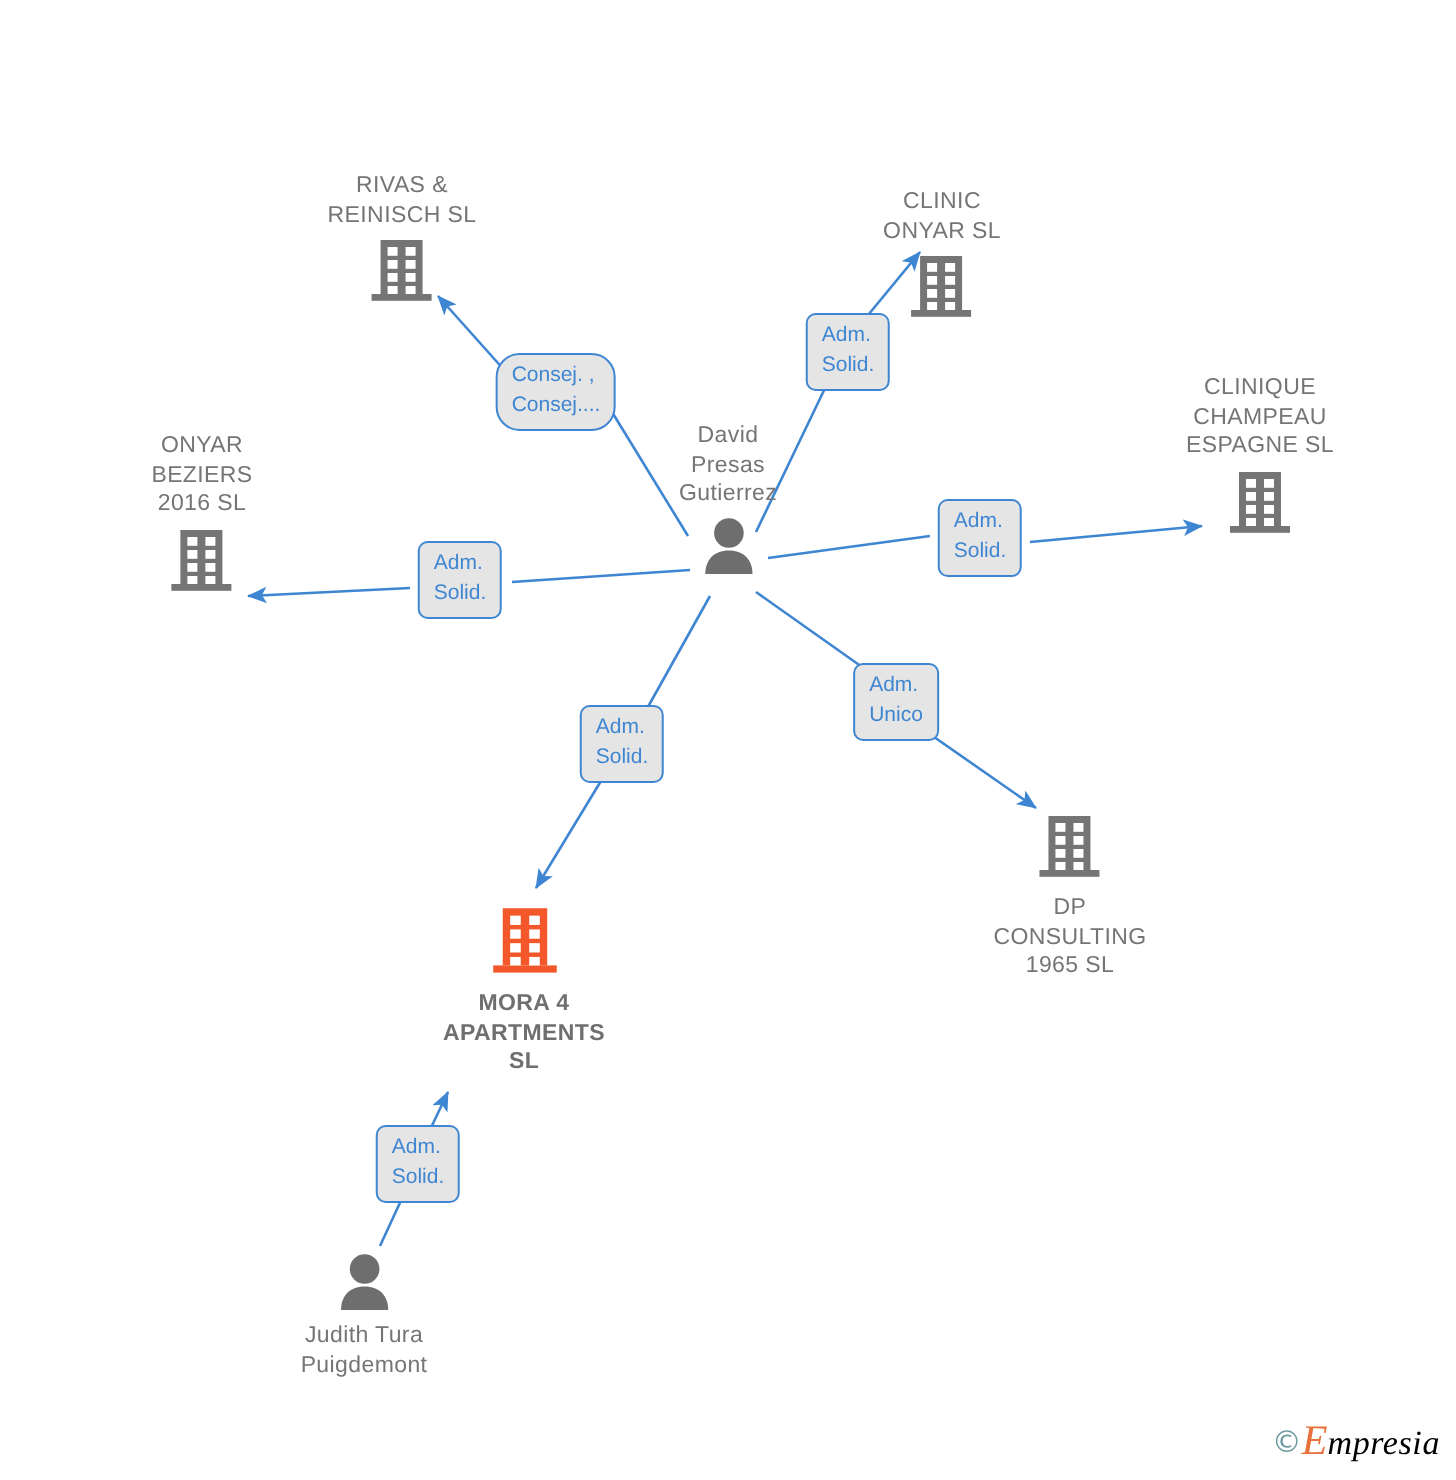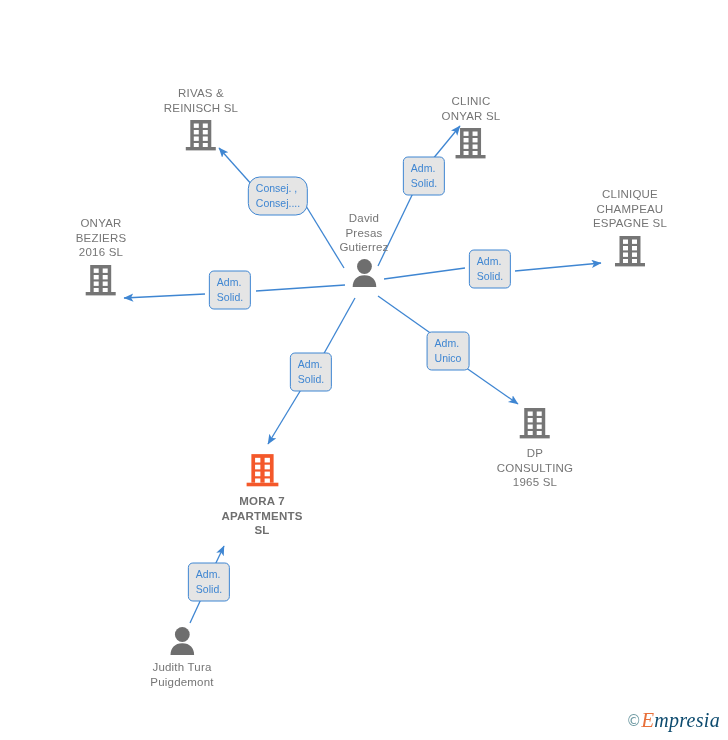--- a/index.html
+++ b/index.html
@@ -83,24 +83,24 @@
     font-family: "DejaVu Sans", sans-serif;
     vertical-align: 1px;
   }
   .watermark .wm-e {
     color: #e8703a;
     font-family: "Liberation Serif", serif;
     font-style: italic;
     font-size: 21px;
   }
   .watermark .wm-rest {
-    color: #0c4a6e;
+    color: #000000;
     font-family: "Liberation Serif", serif;
     font-style: italic;
-    font-size: 20px;
+    font-size: 17px;
     letter-spacing: 0.3px;
   }
 </style>
 </head>
 <body>
 
 <div id="graph">
 
   <svg id="edges" viewBox="0 0 728 740">
     <defs>
@@ -231,21 +231,21 @@
         <rect x="10" y="5.5" width="5" height="4.4" fill="#ffffff"></rect>
         <rect x="19" y="5.5" width="5" height="4.4" fill="#ffffff"></rect>
         <rect x="10" y="12" width="5" height="4.4" fill="#ffffff"></rect>
         <rect x="19" y="12" width="5" height="4.4" fill="#ffffff"></rect>
         <rect x="10" y="18.5" width="5" height="4.4" fill="#ffffff"></rect>
         <rect x="19" y="18.5" width="5" height="4.4" fill="#ffffff"></rect>
         <rect x="10" y="25" width="5" height="4" fill="#ffffff"></rect>
         <rect x="19" y="25" width="5" height="4" fill="#ffffff"></rect>
       </svg>
     </span>
-    <span class="node-label">MORA 7
+    <span class="node-label">MORA 4
 APARTMENTS
 SL</span>
   </div>
 
   <div class="node company" style="left:535px; top:406px;">
     <span class="glyph">
       <svg width="34" height="34" viewBox="0 0 34 34">
         <rect x="6.5" y="2" width="21" height="27" fill="#757575"></rect>
         <rect x="2" y="29" width="30" height="3.4" fill="#757575"></rect>
         <rect x="10" y="5.5" width="5" height="4.4" fill="#ffffff"></rect>

